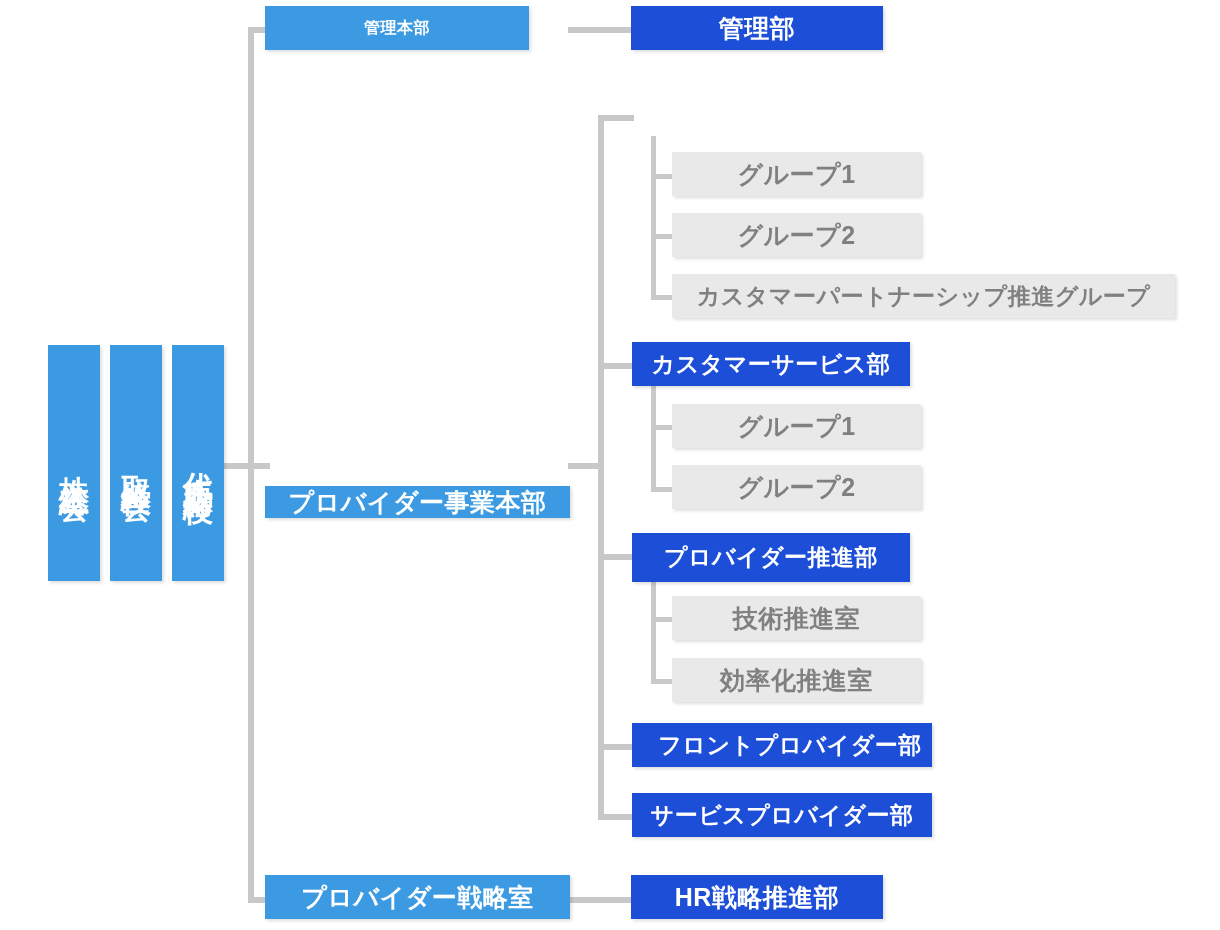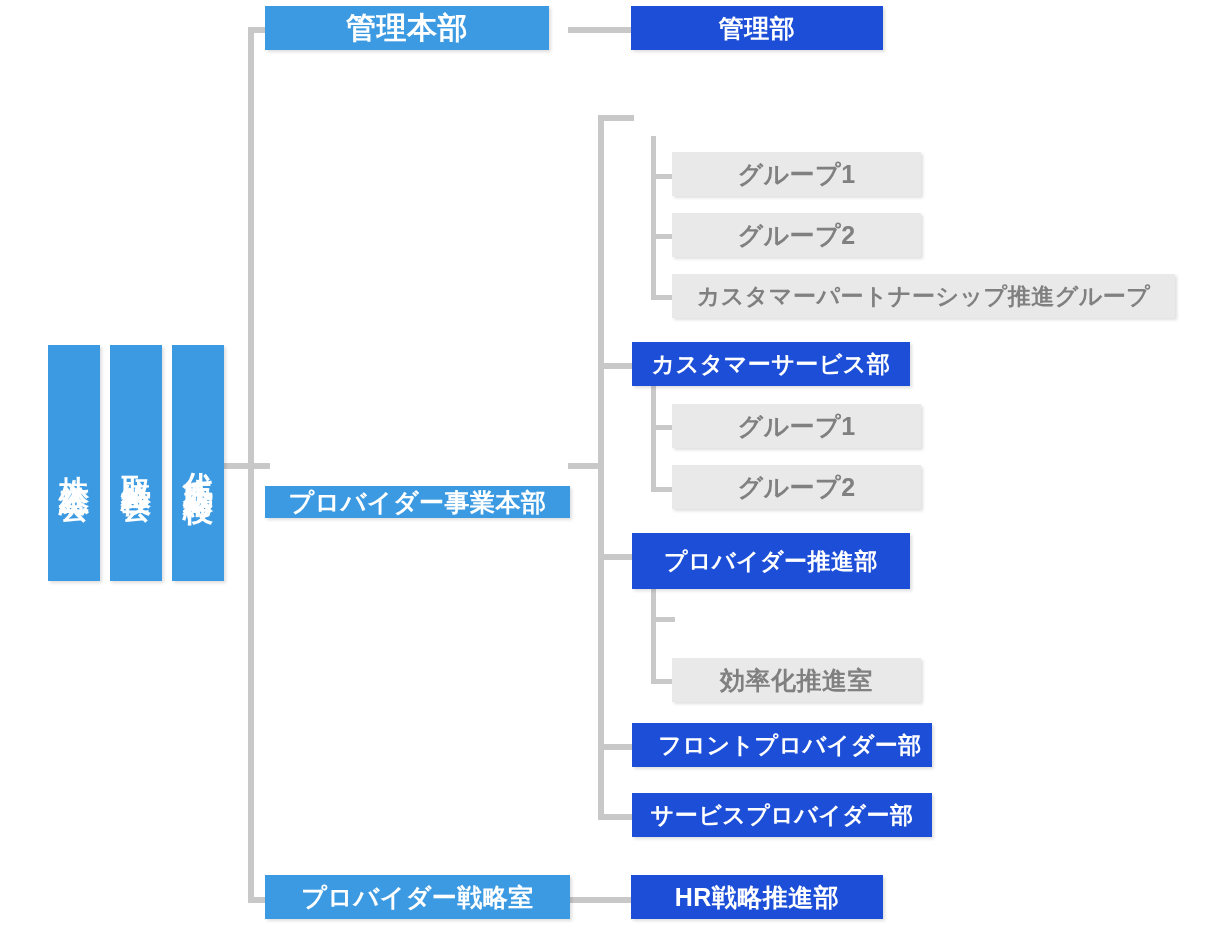--- a/index.html
+++ b/index.html
@@ -99,34 +99,35 @@
   <div class="connector thin-h" style="left:651px; top:487px; width:24px;"></div>
 
   <div class="connector thin-v" style="left:651px; top:576px; height:108px;"></div>
   <div class="connector thin-h" style="left:651px; top:617px; width:24px;"></div>
   <div class="connector thin-h" style="left:651px; top:679px; width:24px;"></div>
 
   <div class="node blue vertical" style="left:48px; top:345px; width:52px; height:236px; font-size:30px;">株主総会</div>
   <div class="node blue vertical" style="left:110px; top:345px; width:52px; height:236px; font-size:30px;">取締役会</div>
   <div class="node blue vertical" style="left:172px; top:345px; width:52px; height:236px; font-size:30px;">代表取締役</div>
 
-  <div class="node blue" style="left:265px; top:6px; width:284px; height:44px; font-size:30px;">管理本部</div>
+  <div class="node blue" style="left:265px; top:6px; width:264px; height:44px; font-size:16px;">管理本部</div>
   <div class="node orange" style="left:631px; top:6px; width:252px; height:44px; font-size:25px;">管理部</div>
 
   <div class="node blue" style="left:265px; top:442px; width:305px; height:32px; font-size:25px;margin-top:44px;">プロバイダー事業本部</div>
 
   <div class="node gray" style="left:672px; top:152px; width:249px; height:44px; font-size:25px;">グループ1</div>
   <div class="node gray" style="left:672px; top:213px; width:249px; height:44px; font-size:25px;">グループ2</div>
   <div class="node gray" style="left:672px; top:274px; width:503px; height:44px; font-size:23px;">カスタマーパートナーシップ推進グループ</div>
 
   <div class="node orange" style="left:632px; top:342px; width:278px; height:44px; font-size:23px;">カスタマーサービス部</div>
   <div class="node gray" style="left:672px; top:404px; width:249px; height:44px; font-size:25px;">グループ1</div>
   <div class="node gray" style="left:672px; top:465px; width:249px; height:44px; font-size:25px;">グループ2</div>
 
-  <div class="node orange" style="left:632px; top:533px; width:278px; height:56px; font-size:23px;">プロバイダー推進部</div>
+  <div class="node orange" style="left:632px; top:533px; width:278px; height:49px; font-size:23px;">プロバイダー推進部</div>
+  <div class="node gray" style="left:672px; top:596px; width:249px; height:44px; font-size:25px;">技術推進室</div>
   <div class="node gray" style="left:672px; top:658px; width:249px; height:44px; font-size:25px;">効率化推進室</div>
 
   <div class="node orange" style="left:632px; top:723px; width:300px; height:44px; font-size:23px;padding-left:16px;">フロントプロバイダー部</div>
   <div class="node orange" style="left:632px; top:793px; width:300px; height:44px; font-size:23px;">サービスプロバイダー部</div>
 
   <div class="node blue" style="left:265px; top:875px; width:305px; height:44px; font-size:25px;">プロバイダー戦略室</div>
   <div class="node orange" style="left:631px; top:875px; width:252px; height:44px; font-size:25px;">HR戦略推進部</div>
 
 </div>
 

